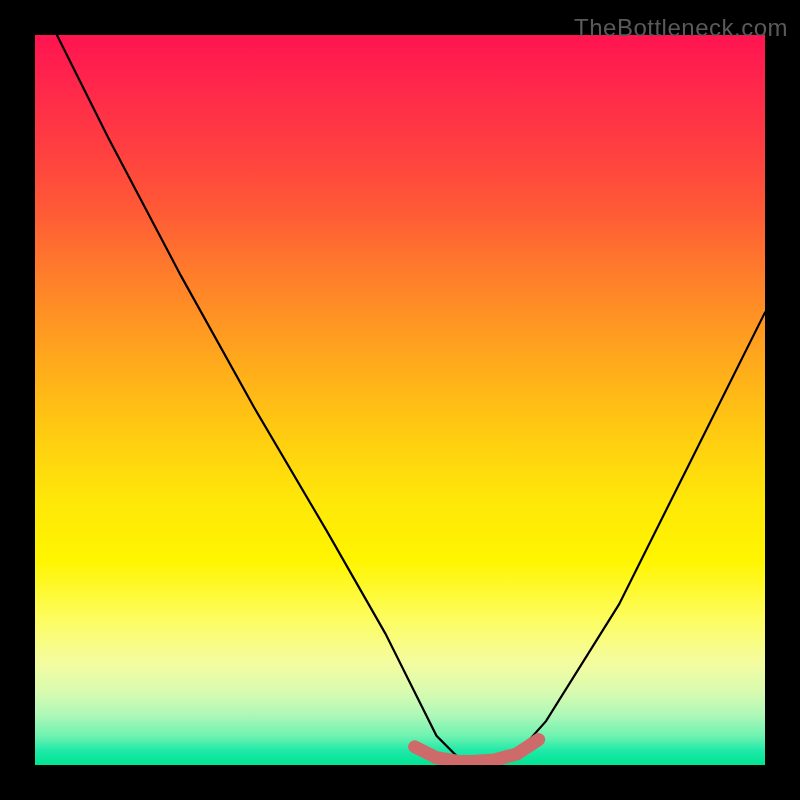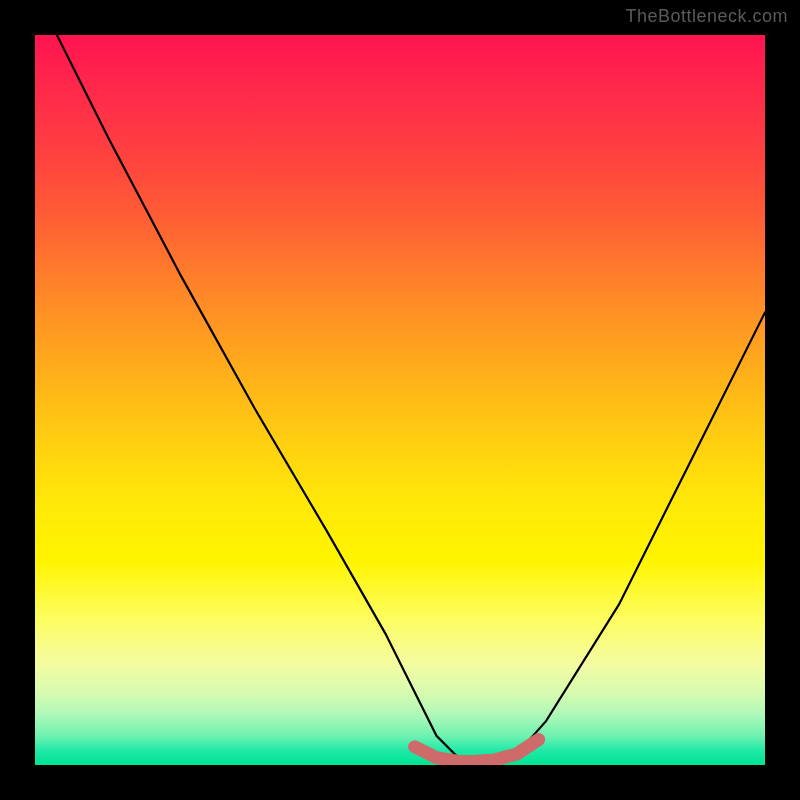--- a/index.html
+++ b/index.html
@@ -12,24 +12,24 @@
     font-family: Arial, Helvetica, sans-serif;
   }
   .frame {
     position: relative;
     width: 800px;
     height: 800px;
     background: #000;
   }
   .watermark {
     position: absolute;
-    top: 6px;
+    top: 14px;
     right: 12px;
     color: #5a5a5a;
-    font-size: 18px;
+    font-size: 24px;
     font-weight: 500;
     letter-spacing: 0.5px;
     z-index: 10;
   }
   .plot-area {
     position: absolute;
     left: 35px;
     top: 35px;
     width: 730px;
     height: 730px;

